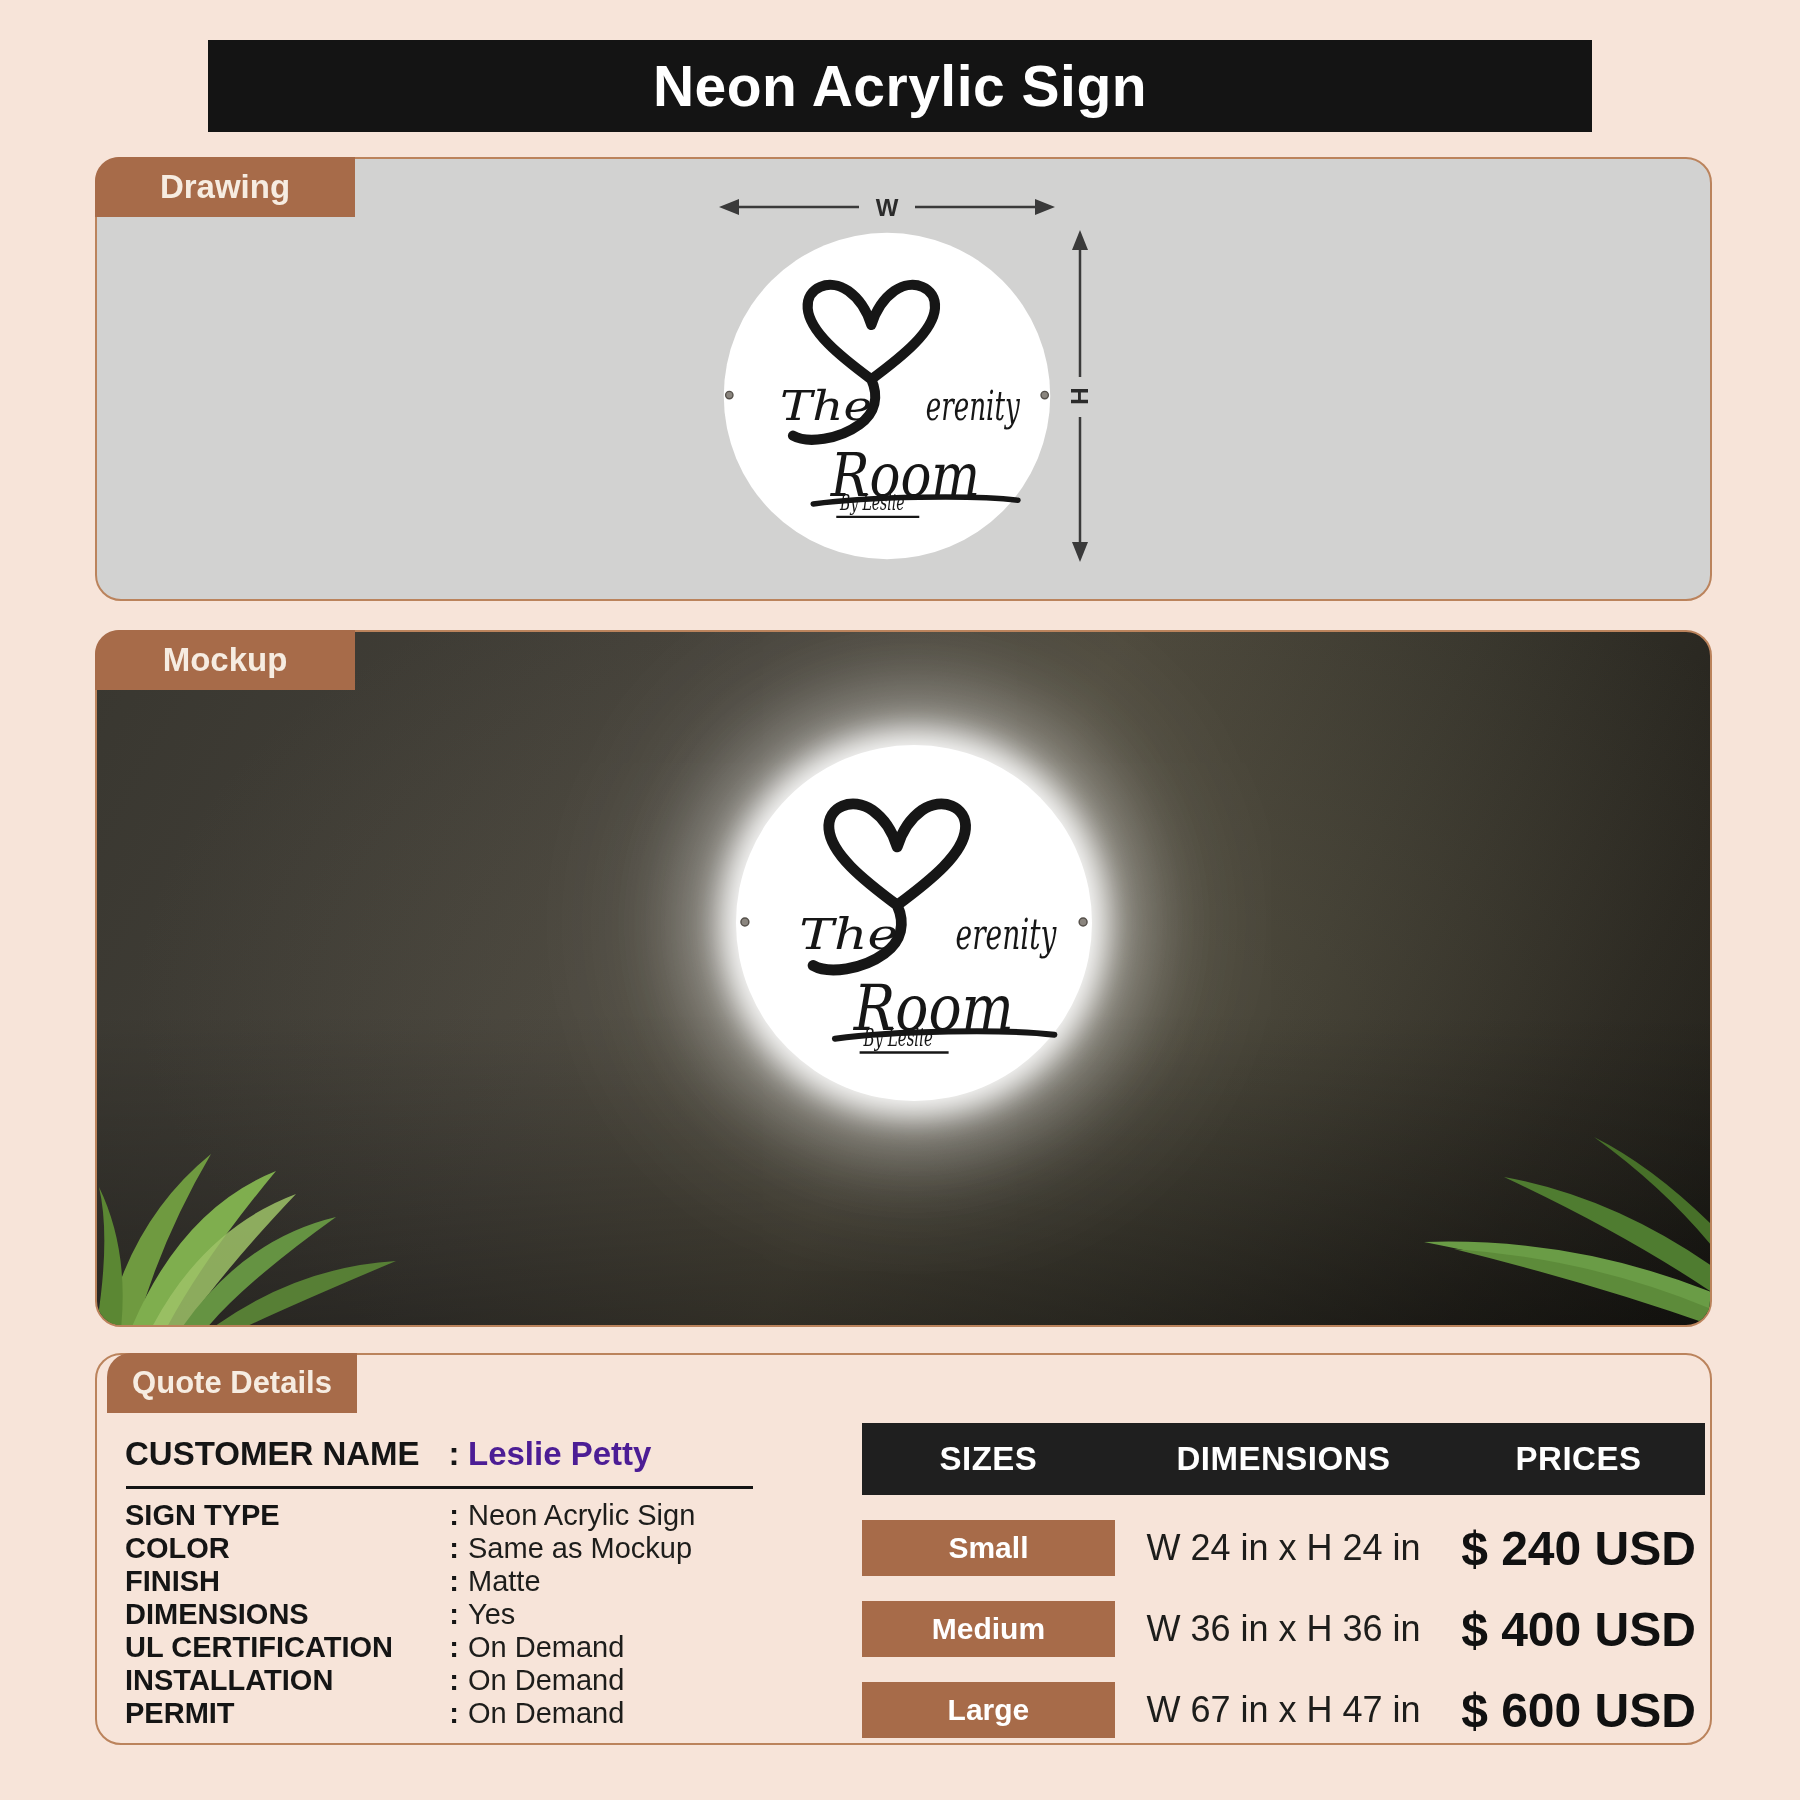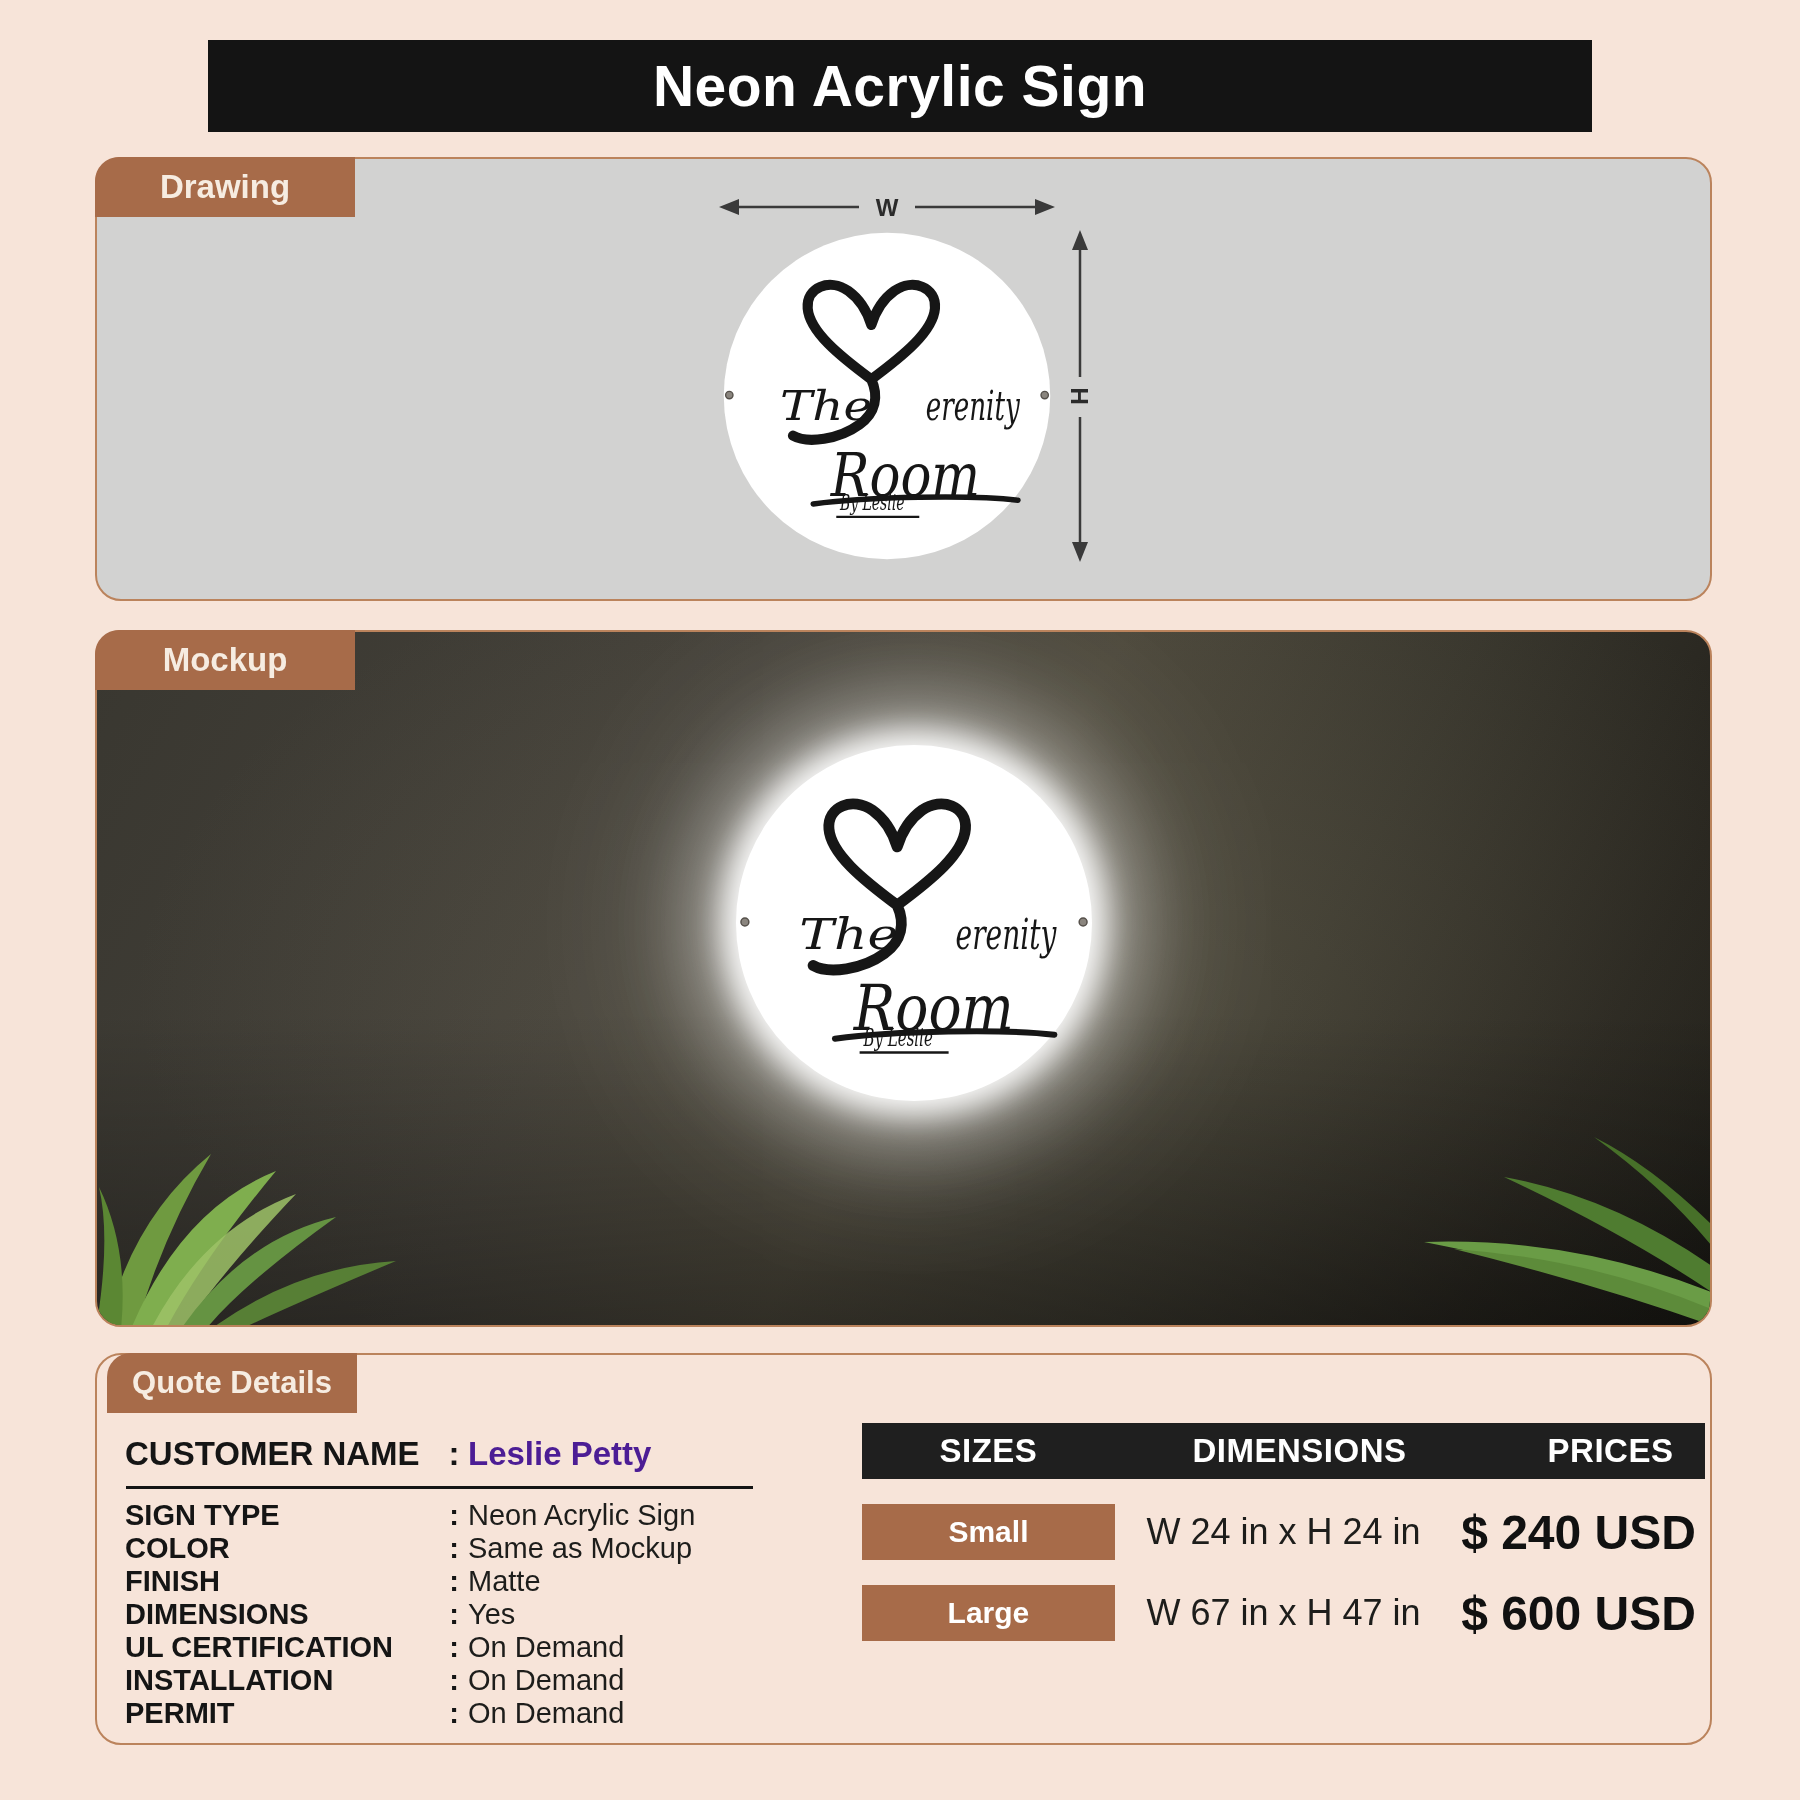--- a/index.html
+++ b/index.html
@@ -58,22 +58,22 @@
   .customer-name{font-weight:700;color:#4c1d95;}
   .customer-rule{position:absolute;left:29px;top:131px;width:627px;height:3px;background:#141414;}
   .details{position:absolute;left:28px;top:144px;}
   .detail-row{display:grid;grid-template-columns:315px 28px auto;align-items:baseline;
       font-size:29px;line-height:33px;}
   .d-label{font-weight:800;color:#151515;}
   .d-value{font-weight:400;color:#1d1d1b;}
 
   
   .pricing{position:absolute;left:765px;top:68px;width:843px;}
-  .p-head{display:grid;grid-template-columns:30% 40% 30%;align-items:center;height:56px;
-      background:#1f1f1f;color:#ffffff;font-weight:800;font-size:33px;letter-spacing:.5px;text-align:center;gap:16px;}
+  .p-head{display:grid;grid-template-columns:30% 40% 30%;align-items:center;height:72px;
+      background:#1f1f1f;color:#ffffff;font-weight:800;font-size:33px;letter-spacing:.5px;text-align:center;}
   .p-row{display:grid;grid-template-columns:30% 40% 30%;align-items:center;height:56px;margin-top:25px;}
   .size-chip{height:56px;background:#a76b49;color:#ffffff;font-weight:700;font-size:30px;
       display:flex;align-items:center;justify-content:center;}
   .p-dims{font-size:36px;font-weight:400;color:#1d1d1b;text-align:center;white-space:nowrap;}
   .p-price{font-size:48px;font-weight:800;color:#111111;text-align:center;white-space:nowrap;}
 </style>
 </head>
 <body>
 
 <div class="page">
@@ -216,20 +216,25 @@
           <span>SIZES</span>
           <span>DIMENSIONS</span>
           <span>PRICES</span>
         </div>
         <div class="p-row">
           <div class="size-chip">Small</div>
           <div class="p-dims">W 24 in x H 24 in</div>
           <div class="p-price">$ 240 USD</div>
         </div>
         <div class="p-row">
+          <div class="size-chip">Medium</div>
+          <div class="p-dims">W 36 in x H 36 in</div>
+          <div class="p-price">$ 400 USD</div>
+        </div>
+        <div class="p-row">
           <div class="size-chip">Large</div>
           <div class="p-dims">W 67 in x H 47 in</div>
           <div class="p-price">$ 600 USD</div>
         </div>
       </div>
 
     </div>
     <div class="tab quote-tab">
       <span>Quote Details</span>
     </div>

